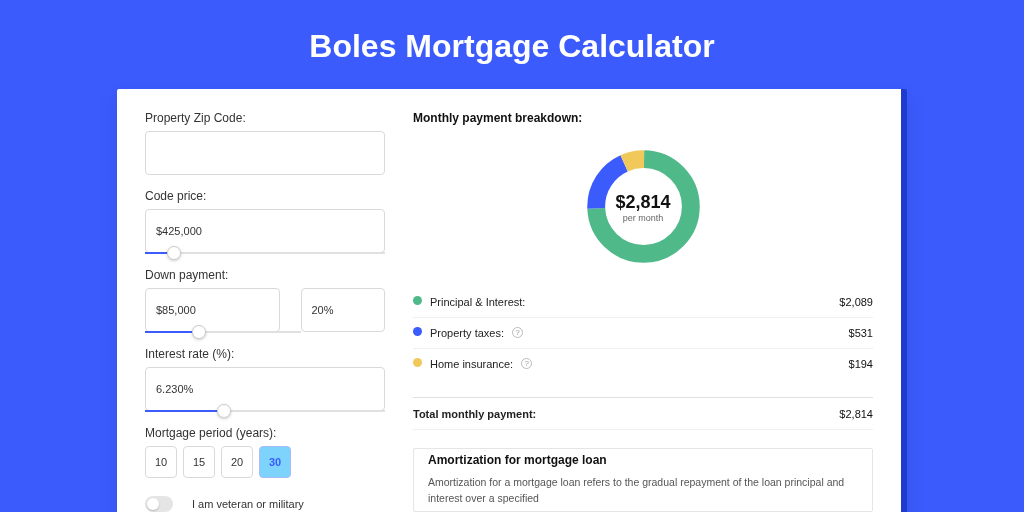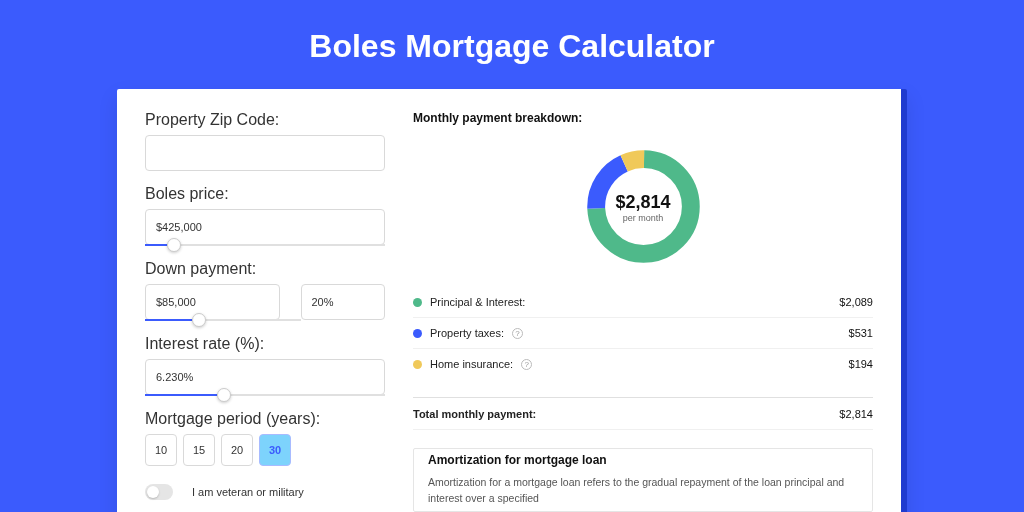--- a/index.html
+++ b/index.html
@@ -26,28 +26,28 @@
     box-shadow: 0 8px 20px rgba(0,0,0,0.1);
     padding: 22px 28px 28px 28px;
     display: flex;
     gap: 28px;
     position: relative;
     border-right: 6px solid #1f3bcf;
   }
   .left-col { width: 240px; flex-shrink: 0; }
   .right-col { flex: 1; }
   .field-label {
-    font-size: 16px;
+    font-size: 12px;
     color: #333;
     margin-bottom: 6px;
     display: block;
   }
   .text-input {
     width: 100%;
-    height: 36px;
+    height: 44px;
     border: 1px solid #d9d9d9;
     border-radius: 4px;
     padding: 0 10px;
     font-size: 11px;
     color: #333;
     background: #fff;
   }
   .field-group { margin-bottom: 14px; }
   .slider-track {
     height: 2px;
@@ -143,21 +143,21 @@
 
   .legend-row {
     display: flex;
     align-items: center;
     justify-content: space-between;
     padding: 9px 0;
     border-bottom: 1px solid #f0f0f0;
     font-size: 11px;
   }
   .legend-row.last { border-bottom: none; }
-  .legend-left { display: flex; align-items: center; gap: 8px; }
+  .legend-left { display: flex; align-items: flex-start; gap: 8px; }
   .dot { width: 9px; height: 9px; border-radius: 50%; }
   .dot-green { background: #4fb98a; }
   .dot-blue  { background: #3b5bfd; }
   .dot-yellow{ background: #f0c95a; }
   .legend-label { color: #222; }
   .help-icon {
     width: 11px;
     height: 11px;
     border: 1px solid #bbb;
     border-radius: 50%;
@@ -186,21 +186,21 @@
 <div class="card">
 
   <div class="left-col">
 
     <div class="field-group">
       <label class="field-label">Property Zip Code:</label>
       <input class="text-input" value="" style="">
     </div>
 
     <div class="field-group">
-      <label class="field-label">Boles price:</label>
+      <label class="field-label">Code price:</label>
       <input class="text-input" value="$425,000" style="">
       <div class="slider-track">
         <div class="slider-fill" style="width:9%"></div>
         <div class="slider-thumb" style="left:9%"></div>
       </div>
     </div>
 
     <div class="field-group">
       <label class="field-label">Down payment:</label>
       <div class="row-2">

